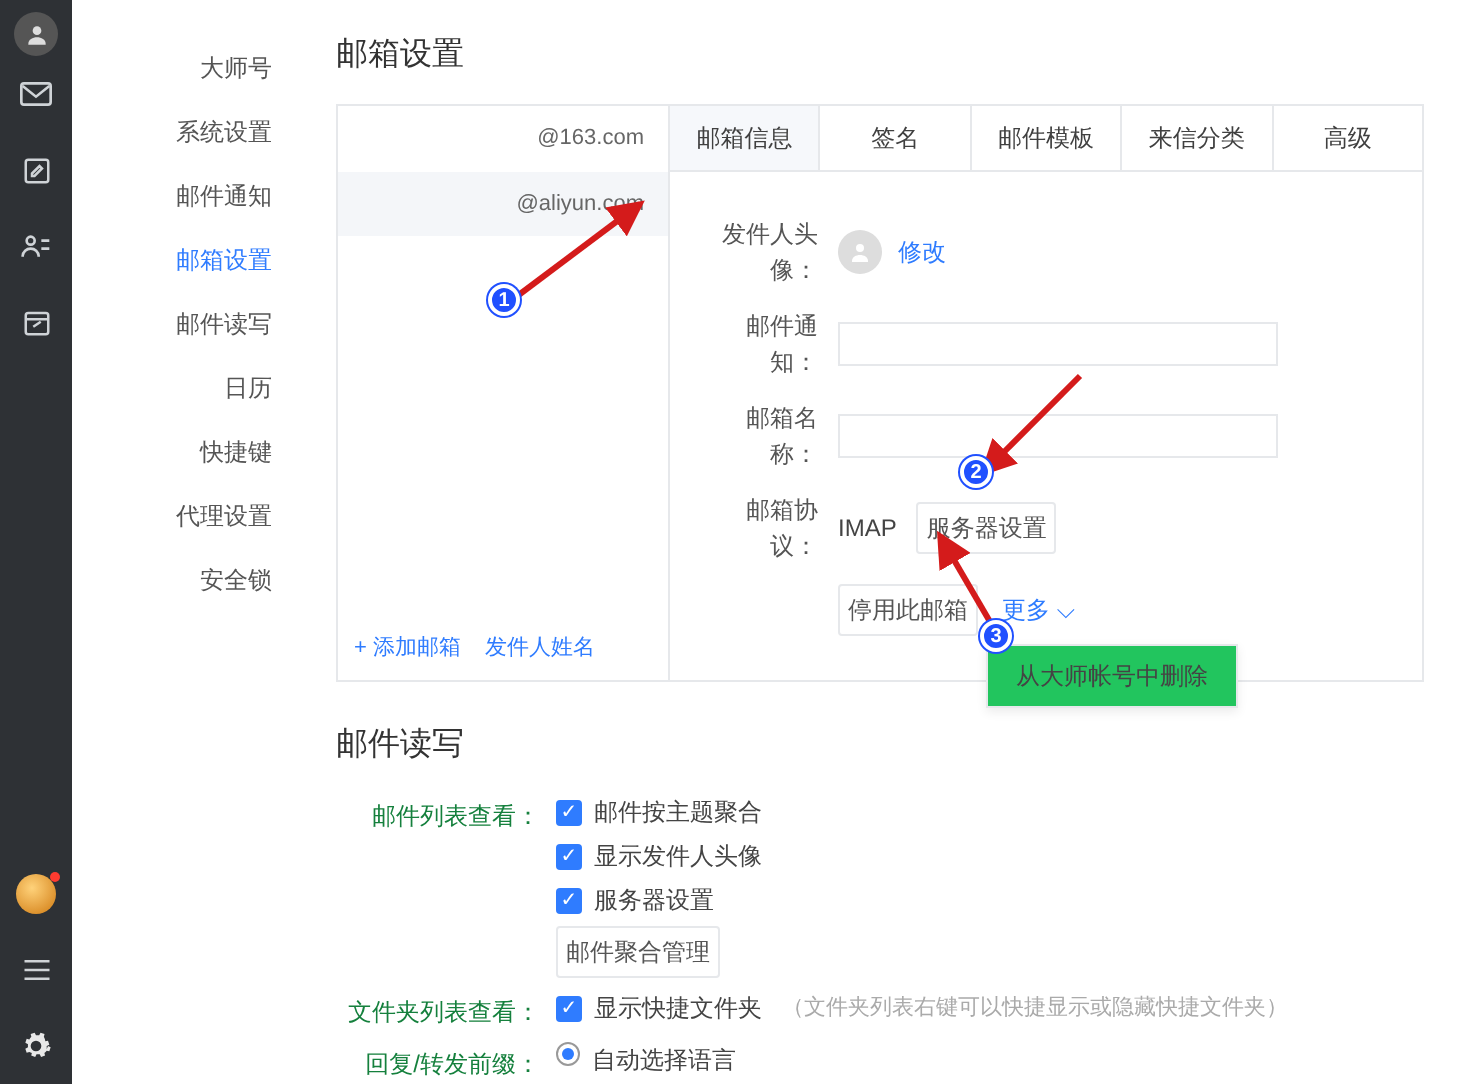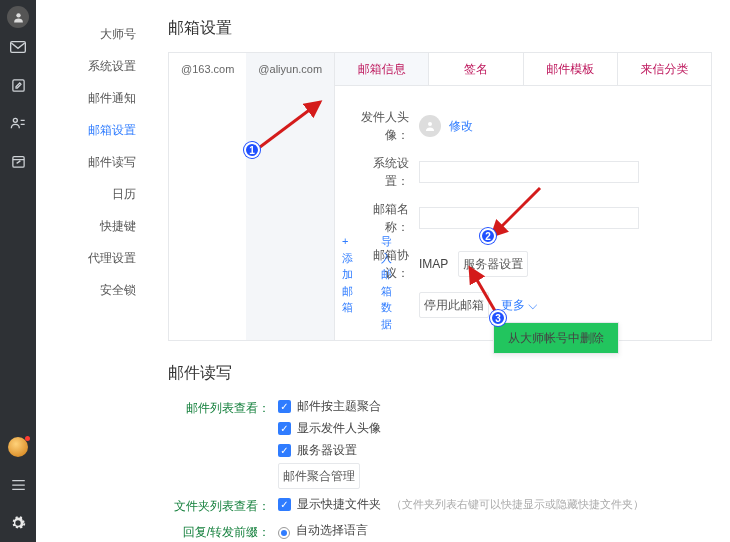--- a/index.html
+++ b/index.html
@@ -22,49 +22,49 @@
   .rail .gold::after{content:"";position:absolute;top:-1px;right:-2px;width:5px;height:5px;background:#ff3b30;border-radius:50%}
   
   .settings-nav{position:absolute;left:36px;top:0;width:118px;height:100%;background:var(--bg);padding-top:18px}
   .settings-nav div{padding:7px 18px;color:#555;cursor:pointer;text-align:right}
   .settings-nav div.active{color:var(--blue)}
   
   .main{position:absolute;left:154px;top:0;right:0;height:100%;padding:16px 18px 0 14px}
   h3{margin:0 0 12px 0;font-weight:500;font-size:16px;color:#333}
   
   .panel{border:1px solid var(--border);background:var(--bg);display:flex;}
-  .accts{width:166px;border-right:1px solid var(--border);min-height:230px;display:flex;flex-direction:row}
+  .accts{width:166px;border-right:1px solid var(--border);min-height:230px;display:flex;flex-direction:column}
   .accts .acct{padding:8px 12px;font-size:11px;color:#666;text-align:right;cursor:pointer}
   .accts .acct.sel{background:#f4f6f9}
-  .accts .tools{margin:auto 0 8px 0;padding:8px 8px 0;display:flex;gap:28px;font-size:11px}
+  .accts .tools{margin:auto 0 8px 0;padding:8px 8px 0;display:flex;gap:12px;font-size:11px}
   .accts .tools span{color:var(--blue);cursor:pointer}
   .detail{flex:1;min-height:230px}
   .tabs{display:flex;border-bottom:1px solid var(--border)}
-  .tabs div{flex:1;text-align:center;padding:7px 0;font-size:12px;color:#be185d;cursor:pointer;border-right:1px solid var(--border)}
+  .tabs div{flex:1;text-align:center;padding:7px 0;font-size:12px;color:#404040;cursor:pointer;border-right:1px solid var(--border)}
   .tabs div:last-child{border-right:none}
   .tabs .on{background:#f6f8fb}
   .rows{padding:12px 16px}
   .row{display:flex;align-items:center;margin:10px 0}
   .row label{width:68px;color:#555;text-align:right;padding-right:10px}
   .row .avatar{width:22px;height:22px;border-radius:50%;background:#ddd;display:flex;align-items:center;justify-content:center;color:#fff}
   .row input.txt{flex:1;max-width:220px;height:22px;border:1px solid var(--border);padding:0 6px;background:#fff}
   .row .lnk{color:var(--blue);margin-left:8px;cursor:pointer}
   .btn{display:inline-block;border:1px solid var(--border);background:#fff;padding:3px 4px;border-radius:2px;color:#555;cursor:pointer;font-size:12px}
   .morewrap{position:relative;display:inline-block}
   .more{color:var(--blue);border:none;background:none;padding:3px 2px;cursor:pointer}
   .caret{color:var(--blue)}
   .dropdown{position:absolute;top:26px;left:-6px;border:1px solid var(--border);background:#22c55e;box-shadow:0 2px 5px rgba(0,0,0,.08);white-space:nowrap;padding:6px 14px;font-size:12px;color:#444}
   
   .section{margin-top:20px}
   .optrow{display:flex;align-items:flex-start;margin:6px 0}
   .optrow>label{width:110px;text-align:right;padding-right:8px;color:#15803d;padding-top:2px}
   .opts{display:flex;flex-direction:column;gap:4px}
   .chk{display:flex;align-items:center;gap:6px}
   .chk .box{width:13px;height:13px;border-radius:2px;background:var(--blue);display:flex;align-items:center;justify-content:center;color:#fff;font-size:10px}
-  .radio{display:flex;align-items:flex-end;gap:6px}
+  .radio{display:flex;align-items:flex-start;gap:6px}
   .radio .r{width:12px;height:12px;border:1px solid #999;border-radius:50%;display:flex;align-items:center;justify-content:center}
   .radio .r.on::after{content:"";width:6px;height:6px;background:var(--blue);border-radius:50%}
   .hint{color:#aaa;font-size:11px;margin-left:4px}
   
   .annot{position:absolute;pointer-events:none}
   .num{width:16px;height:16px;border-radius:50%;background:#2050ff;border:2px solid #fff;box-shadow:0 0 0 1px #2050ff;color:#fff;font-size:10px;font-weight:bold;display:flex;align-items:center;justify-content:center}
   svg.arrow{position:absolute;pointer-events:none}
 </style>
 </head>
 <body>
@@ -131,43 +131,44 @@
 
 <div class="main">
   <h3>邮箱设置</h3>
 
   <div class="panel">
     <div class="accts">
       <div class="acct">@163.com</div>
       <div class="acct sel">@aliyun.com</div>
       <div class="tools">
         <span>+ 添加邮箱</span>
-        <span>导入邮箱数据</span>
+        <span>发件人姓名</span>
       </div>
     </div>
     <div class="detail">
       <div class="tabs">
         <div class="on">邮箱信息</div>
         <div>签名</div>
         <div>邮件模板</div>
         <div>来信分类</div>
+        <div>高级</div>
       </div>
       <div class="rows">
         <div class="row">
           <label>发件人头像：</label>
           <div class="avatar">
               <svg width="12" height="12" viewBox="0 0 24 24" fill="#fff">
                 <circle cx="12" cy="8" r="4"></circle>
                 <path d="M4 21c0-4 4-6 8-6s8 2 8 6v1H4z"></path>
               </svg>
             </div>
           <span class="lnk">修改</span>
         </div>
         <div class="row">
-          <label>系统设置：</label>
+          <label>邮件通知：</label>
           <input class="txt" value="" style="">
         </div>
         <div class="row">
           <label>邮箱名称：</label>
           <input class="txt" value="" style="">
         </div>
         <div class="row">
           <label>邮箱协议：</label>
           <span style="margin-right:10px">IMAP</span>
           <span class="btn">服务器设置</span>

